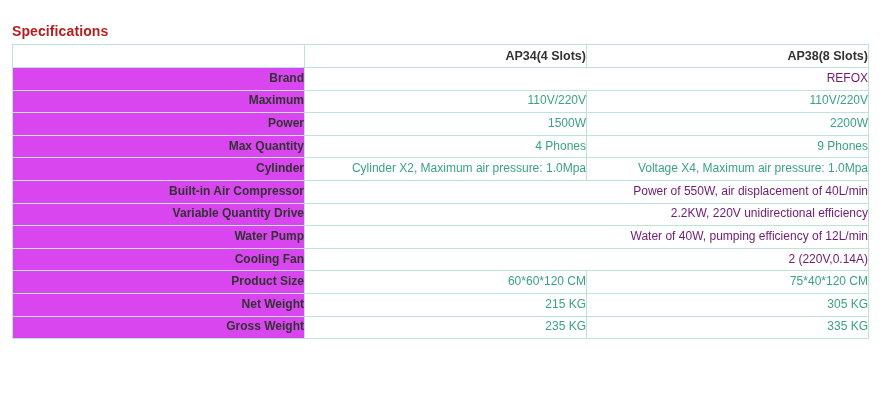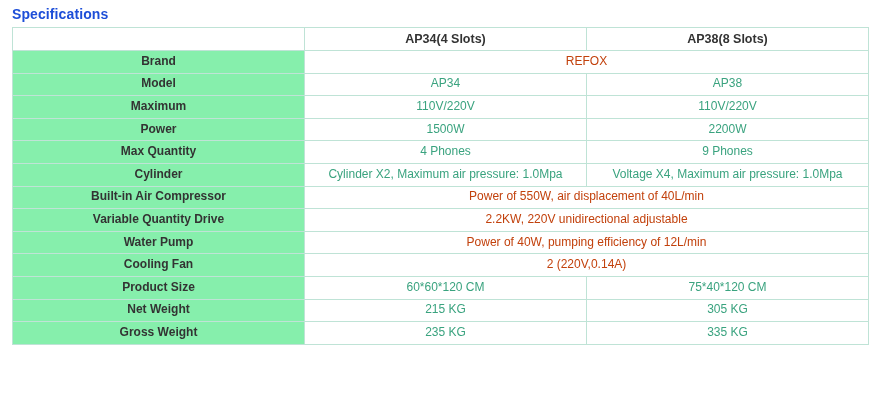--- a/index.html
+++ b/index.html
@@ -16,68 +16,68 @@
   }
   .page {
     width: 880px;
     height: 407px;
     position: relative;
     box-sizing: border-box;
   }
   .section-title {
     font-size: 14px;
     font-weight: bold;
-    color: #1d4ed8;
-    padding: 6px 0 5px 12px;
+    color: #b91c1c;
+    padding: 23px 0 5px 12px;
     letter-spacing: 0.1px;
   }
   table.spec {
     border-collapse: collapse;
     table-layout: fixed;
     width: 856px;
     margin: 0 0 0 12px;
     font-size: 12px;
   }
   table.spec col.c1 { width: 292px; }
   table.spec col.c2 { width: 282px; }
   table.spec col.c3 { width: 282px; }
 
   table.spec th, table.spec td {
     border: 1px solid #bfe3d6;
     padding: 0;
     height: 21.6px;
     line-height: 1.15;
-    text-align: center;
+    text-align: right;
     vertical-align: middle;
     overflow: hidden;
     white-space: nowrap;
   }
   table.spec thead th {
     background: #ffffff;
     color: #333333;
     font-weight: bold;
     font-size: 12.5px;
     height: 22px;
   }
   table.spec thead th.blank {
     background: #ffffff;
   }
   td.label {
-    background: #86efac;
+    background: #d946ef;
     font-weight: bold;
     color: #333333;
     font-size: 12px;
   }
   td.value {
     background: #ffffff;
     color: #3aa37f;
     font-size: 12px;
   }
   td.value.span {
-    color: #c2410c;
+    color: #701a75;
   }
 </style>
 </head>
 <body>
 
 <div class="page">
 
   <div class="section-title">Specifications</div>
 
   <table class="spec">
@@ -92,25 +92,20 @@
         <th>AP34(4 Slots)</th>
         <th>AP38(8 Slots)</th>
       </tr>
     </thead>
     <tbody id="spec-body">
         <tr>
           <td class="label">Brand</td>
           <td class="value span" colspan="2">REFOX</td>
         </tr>
         <tr>
-          <td class="label">Model</td>
-          <td class="value">AP34</td>
-          <td class="value">AP38</td>
-        </tr>
-        <tr>
           <td class="label">Maximum</td>
           <td class="value">110V/220V</td>
           <td class="value">110V/220V</td>
         </tr>
         <tr>
           <td class="label">Power</td>
           <td class="value">1500W</td>
           <td class="value">2200W</td>
         </tr>
         <tr>
@@ -122,25 +117,25 @@
           <td class="label">Cylinder</td>
           <td class="value">Cylinder X2, Maximum air pressure: 1.0Mpa</td>
           <td class="value">Voltage X4, Maximum air pressure: 1.0Mpa</td>
         </tr>
         <tr>
           <td class="label">Built-in Air Compressor</td>
           <td class="value span" colspan="2">Power of 550W, air displacement of 40L/min</td>
         </tr>
         <tr>
           <td class="label">Variable Quantity Drive</td>
-          <td class="value span" colspan="2">2.2KW, 220V unidirectional adjustable</td>
+          <td class="value span" colspan="2">2.2KW, 220V unidirectional efficiency</td>
         </tr>
         <tr>
           <td class="label">Water Pump</td>
-          <td class="value span" colspan="2">Power of 40W, pumping efficiency of 12L/min</td>
+          <td class="value span" colspan="2">Water of 40W, pumping efficiency of 12L/min</td>
         </tr>
         <tr>
           <td class="label">Cooling Fan</td>
           <td class="value span" colspan="2">2 (220V,0.14A)</td>
         </tr>
         <tr>
           <td class="label">Product Size</td>
           <td class="value">60*60*120 CM</td>
           <td class="value">75*40*120 CM</td>
         </tr>

